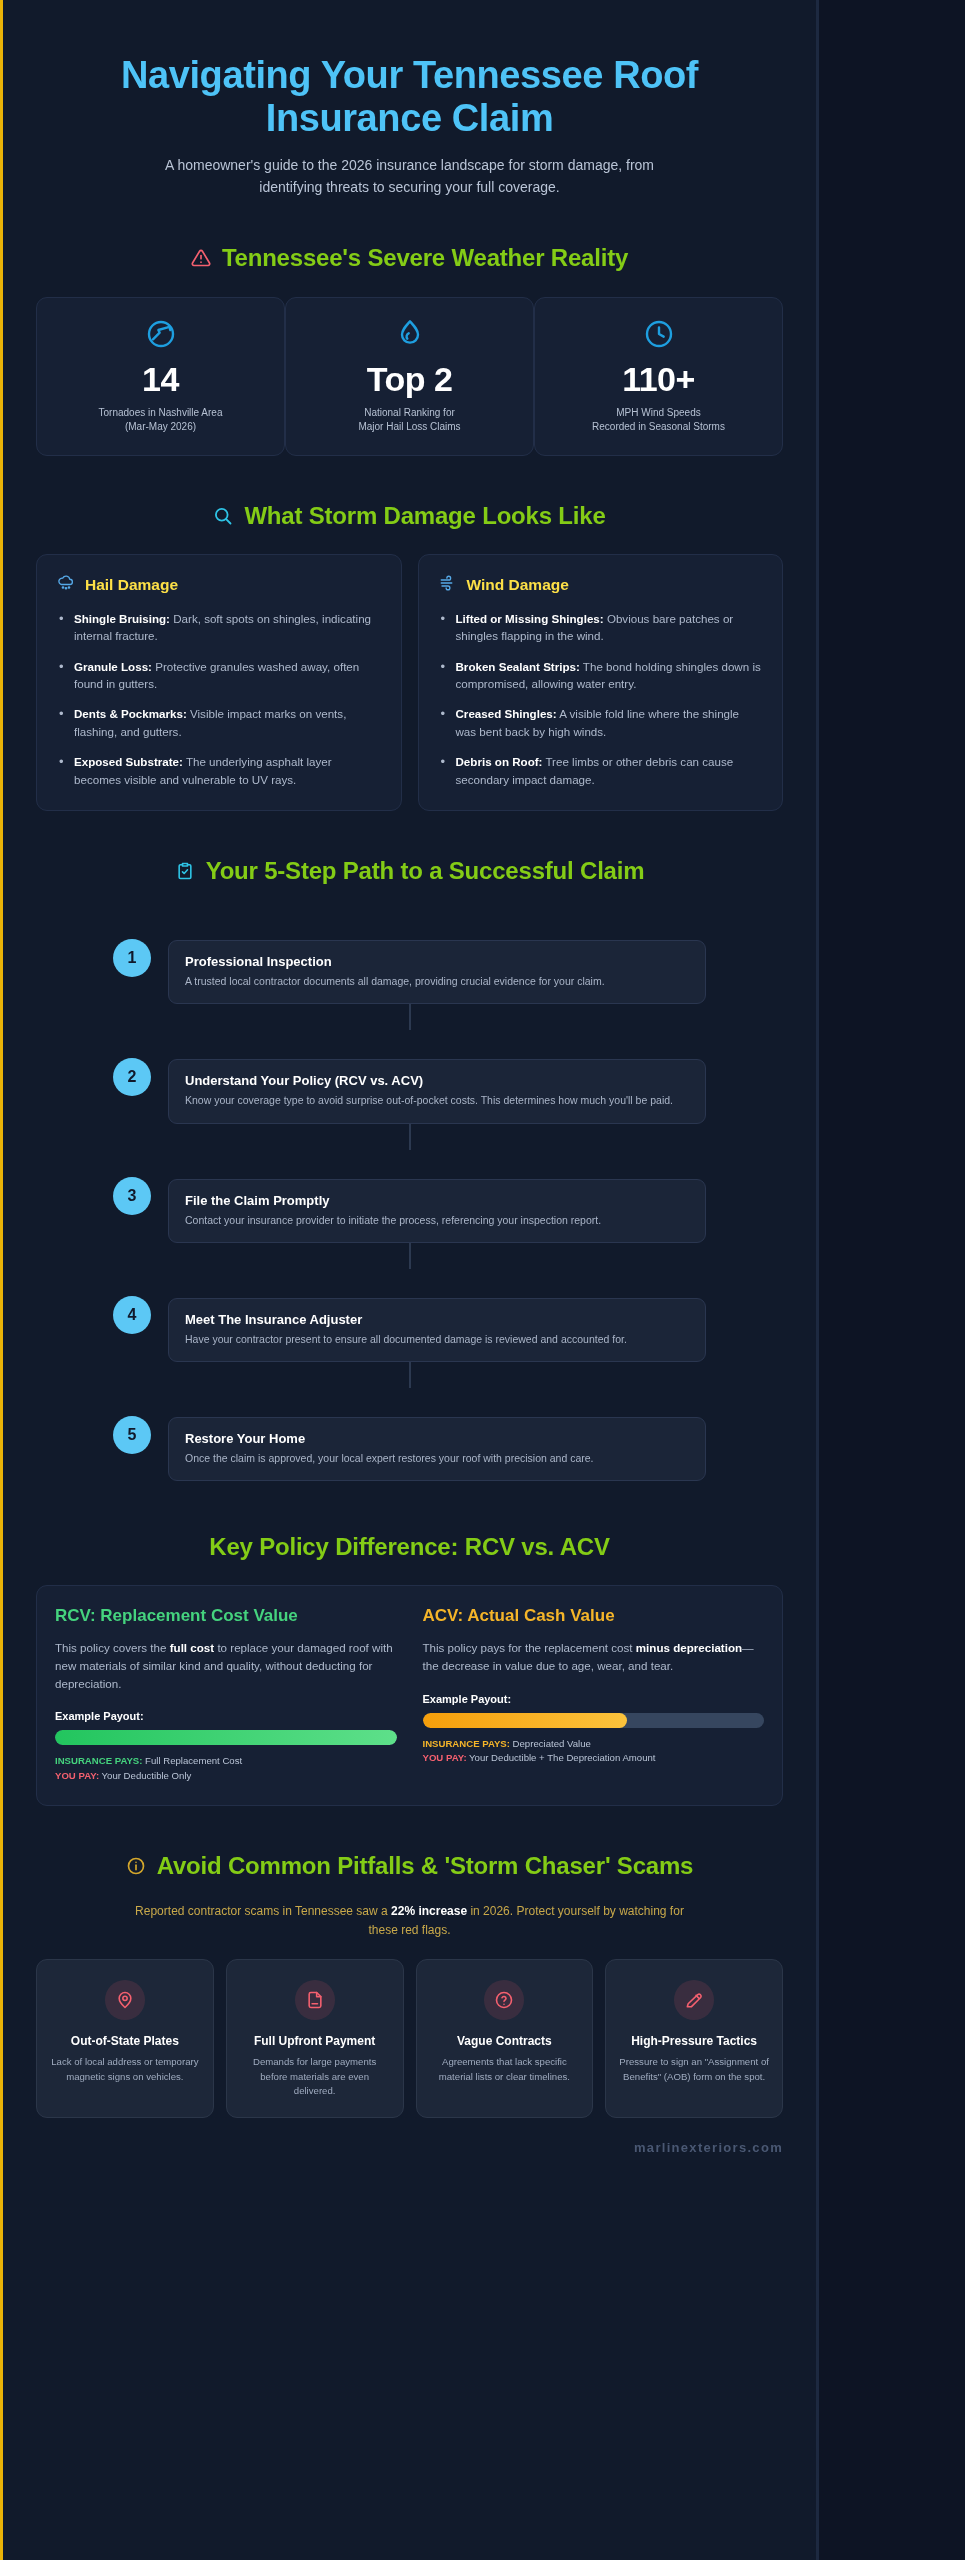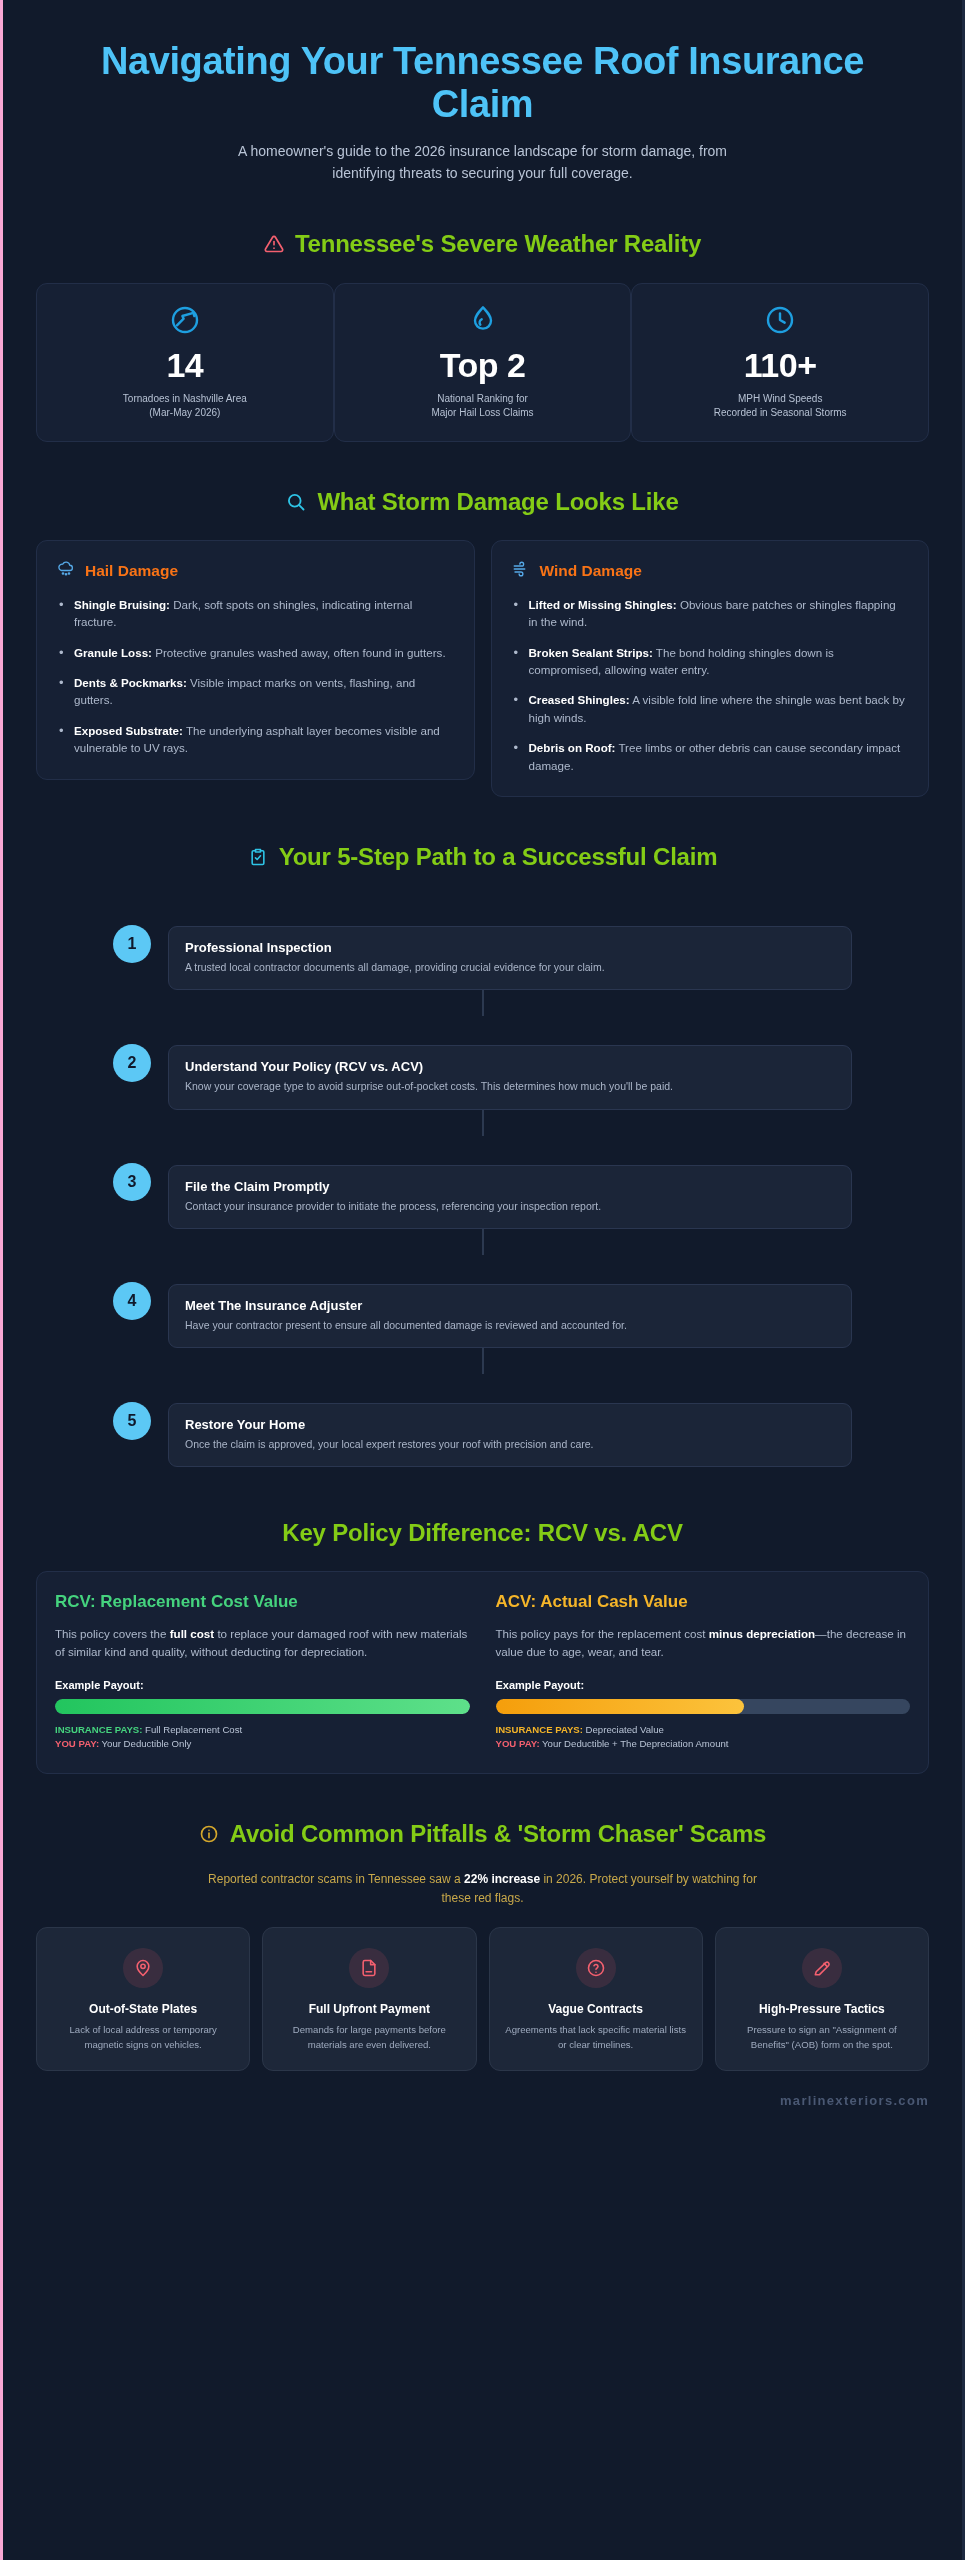--- a/index.html
+++ b/index.html
@@ -3,27 +3,27 @@
 <meta charset="utf-8">
 <style>
   * { box-sizing: border-box; margin: 0; padding: 0; }
   html, body {
     width: 965px;
     background: #0d1424;
     font-family: "Liberation Sans", sans-serif;
     -webkit-font-smoothing: antialiased;
   }
   .page {
-    width: 965px;
+    width: 819px;
     min-height: 2560px;
     background: #111a2b;
-    border-left: 3px solid #f9a8d4;
+    border-left: 3px solid #eab308;
     border-right: 3px solid #1d2940;
     position: relative;
-    padding: 0 0 14px 0;
+    padding: 14px 0 14px 0;
     overflow: hidden;
   }
 
   
   .hero { padding: 40px 55px 0 55px; text-align: center; }
   .hero h1 {
     font-size: 38px;
     line-height: 1.12;
     font-weight: bold;
     color: #4ec3f7;
@@ -100,21 +100,21 @@
   }
   .dmg-head {
     display: flex;
     align-items: center;
     gap: 10px;
     margin-bottom: 14px;
   }
   .dmg-head .t {
     font-size: 15.5px;
     font-weight: bold;
-    color: #f97316;
+    color: #fde047;
   }
   .dmg ul { list-style: none; }
   .dmg li {
     position: relative;
     padding-left: 17px;
     margin-bottom: 13px;
     font-size: 11.6px;
     line-height: 1.5;
     color: #aeb9cc;
   }

